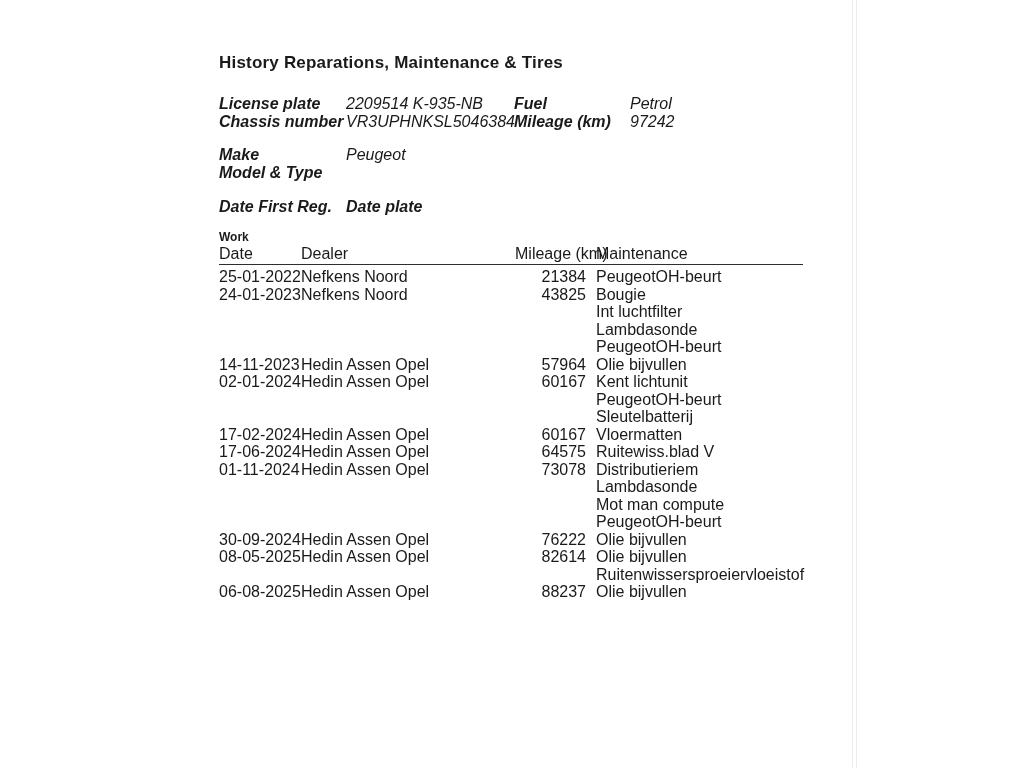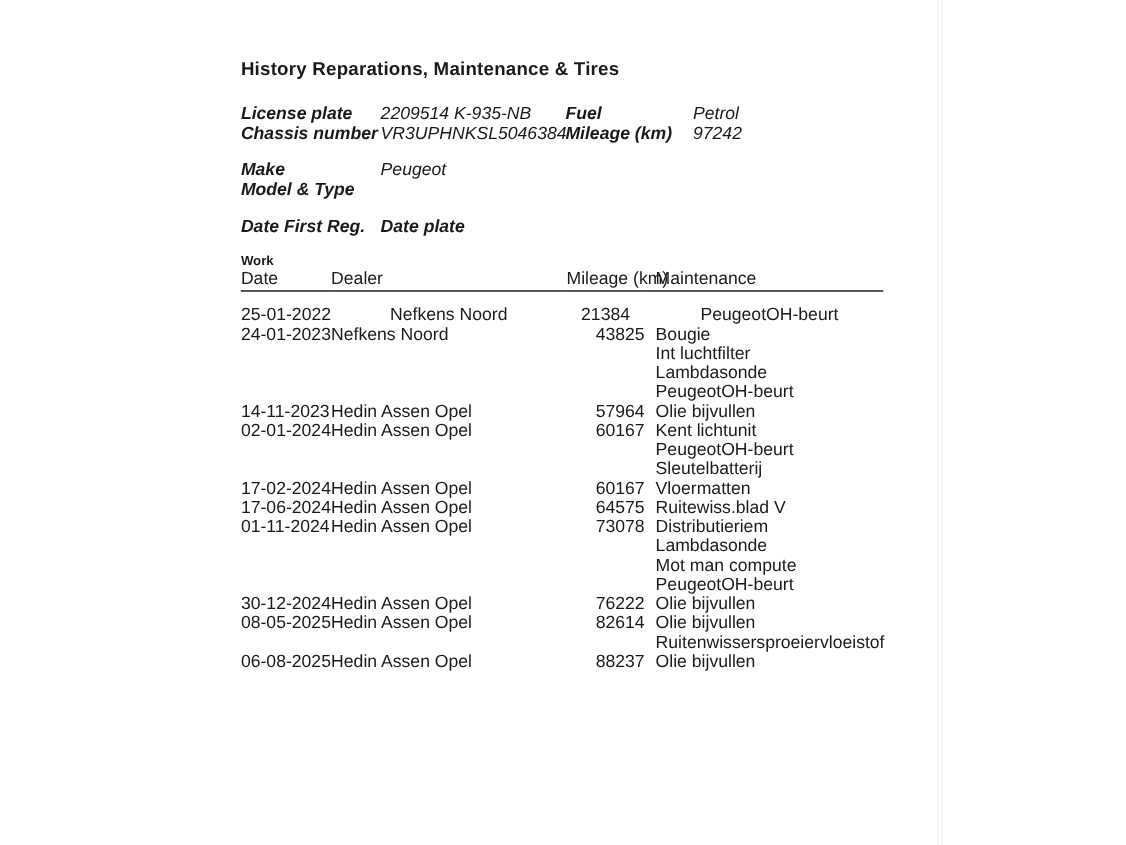--- a/index.html
+++ b/index.html
@@ -67,21 +67,21 @@
     line-height: 14px;
     border-bottom: 1.5px solid #2e2e2e;
     white-space: nowrap;
   }
   .work-table td {
     padding: 0;
     line-height: 17.5px;
     vertical-align: top;
     white-space: nowrap;
   }
-  .work-table tbody tr:first-child td { padding-top: 13px; text-align: center; }
+  .work-table tbody tr:first-child td { padding-top: 3px; }
   .work-table .num  { text-align: right; }
   .work-table .desc { padding-left: 10px; }
   .page-divider {
     position: absolute;
     left: 852px;
     top: 0;
     width: 3px;
     height: 768px;
     border-left: 1px solid #ececec;
     border-right: 1px solid #ececec;
@@ -199,21 +199,21 @@
     <td class="num">73078</td>
     <td class="desc">
             <div>Distributieriem</div>
             <div>Lambdasonde</div>
             <div>Mot man compute</div>
             <div>PeugeotOH-beurt</div>
           </td>
   </tr>
 
   <tr>
-    <td>30-12-2024</td>
+    <td>30-09-2024</td>
     <td>Hedin Assen Opel</td>
     <td class="num">76222</td>
     <td class="desc">
             <div>Olie bijvullen</div>
           </td>
   </tr>
 
   <tr>
     <td>08-05-2025</td>
     <td>Hedin Assen Opel</td>

